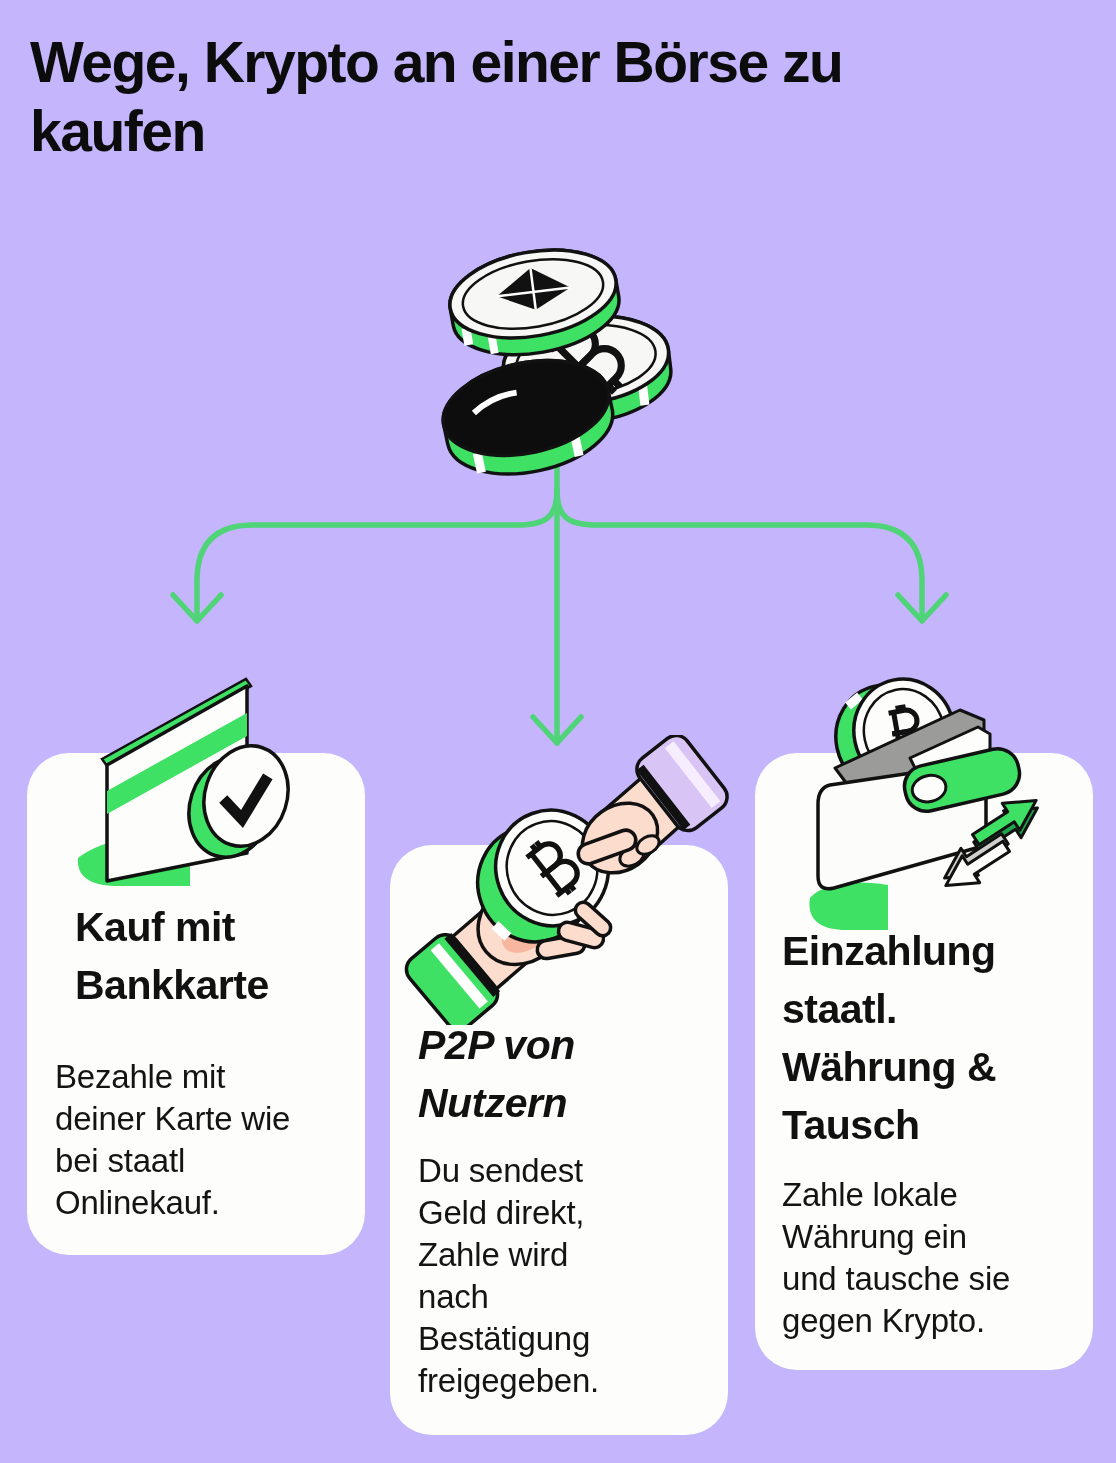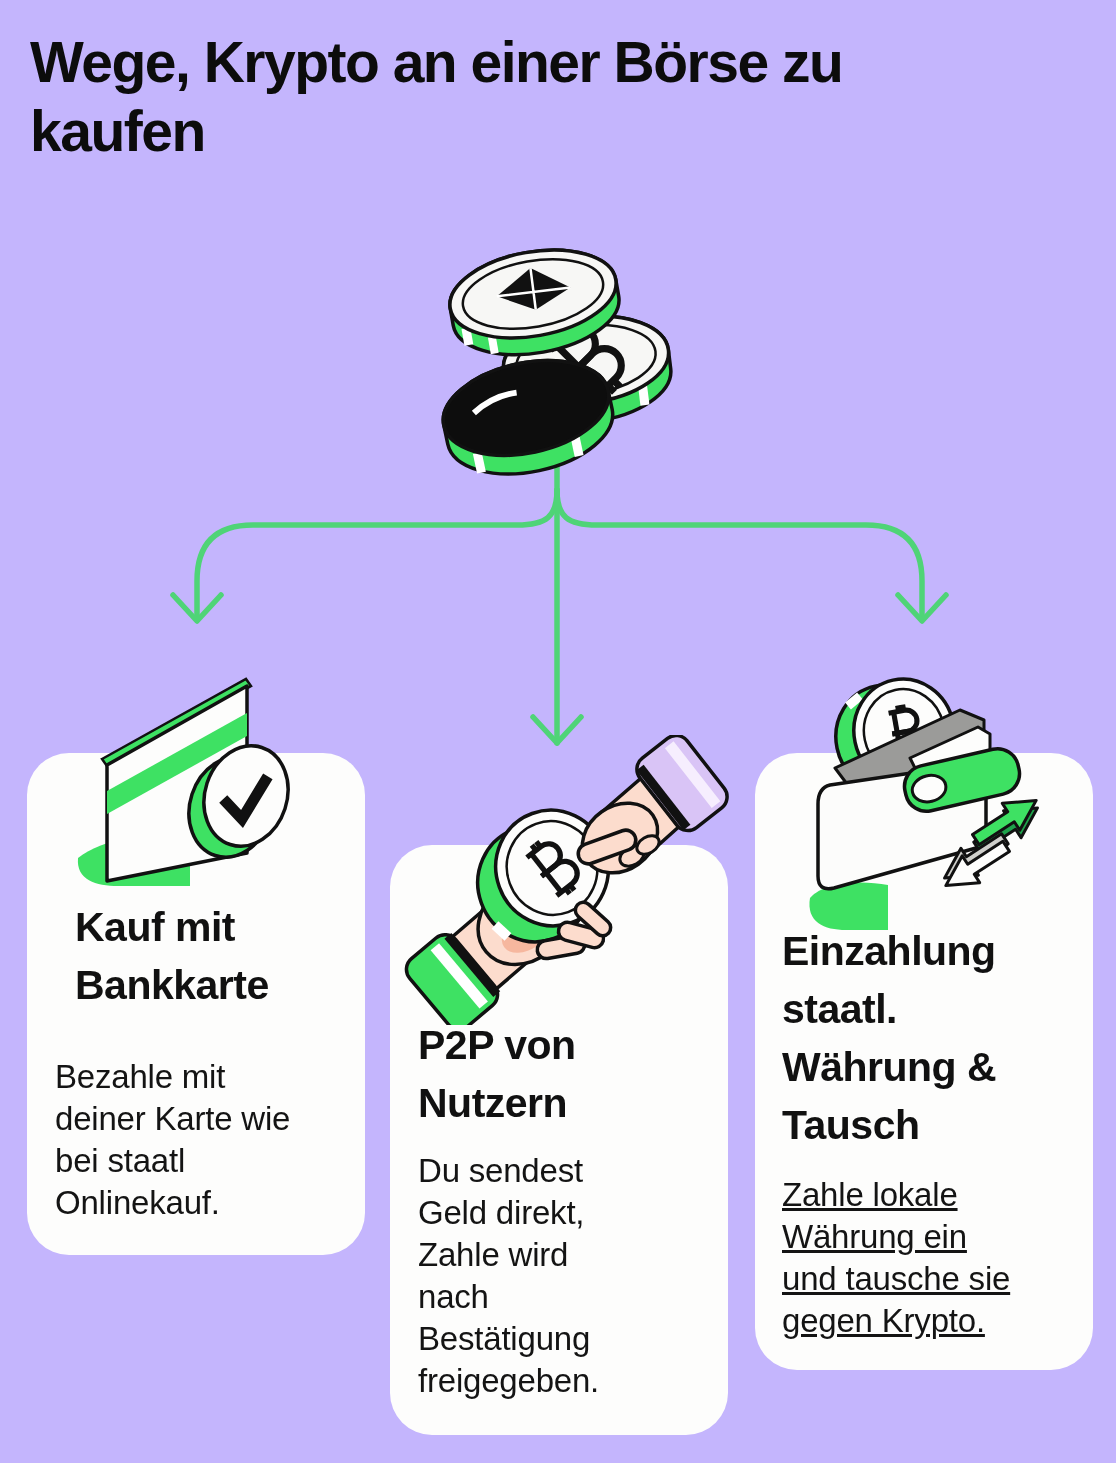--- a/index.html
+++ b/index.html
@@ -23,24 +23,24 @@
   .card-title {
     position:absolute; font-size:41px; font-weight:bold; color:#111;
     line-height:58px; letter-spacing:-0.5px; white-space:pre-line;
   }
   .card-body {
     position:absolute; font-size:33px; font-weight:normal; color:#141414;
     line-height:42px; letter-spacing:-0.2px; white-space:pre-line;
   }
   .t-left  { left:55px;  top:898px;margin-left:20px;  }
   .b-left  { left:55px;  top:1056px; }
-  .t-mid   { left:418px; top:1016px; }
+  .t-mid   { left:418px; top:1016px;font-style:italic; }
   .b-mid   { left:418px; top:1150px; }
   .t-right { left:782px; top:922px;  }
-  .b-right { left:782px; top:1174px;text-decoration:underline; }
+  .b-right { left:782px; top:1174px; }
   .abs { position:absolute; }
   .z1 { z-index:1; } .z2 { z-index:2; } .z3 { z-index:3; }
 </style>
 </head>
 <body>
 
 <div class="page">
 
   <h1 class="page-title">Wege, Krypto an einer Börse zu
 kaufen</h1>

